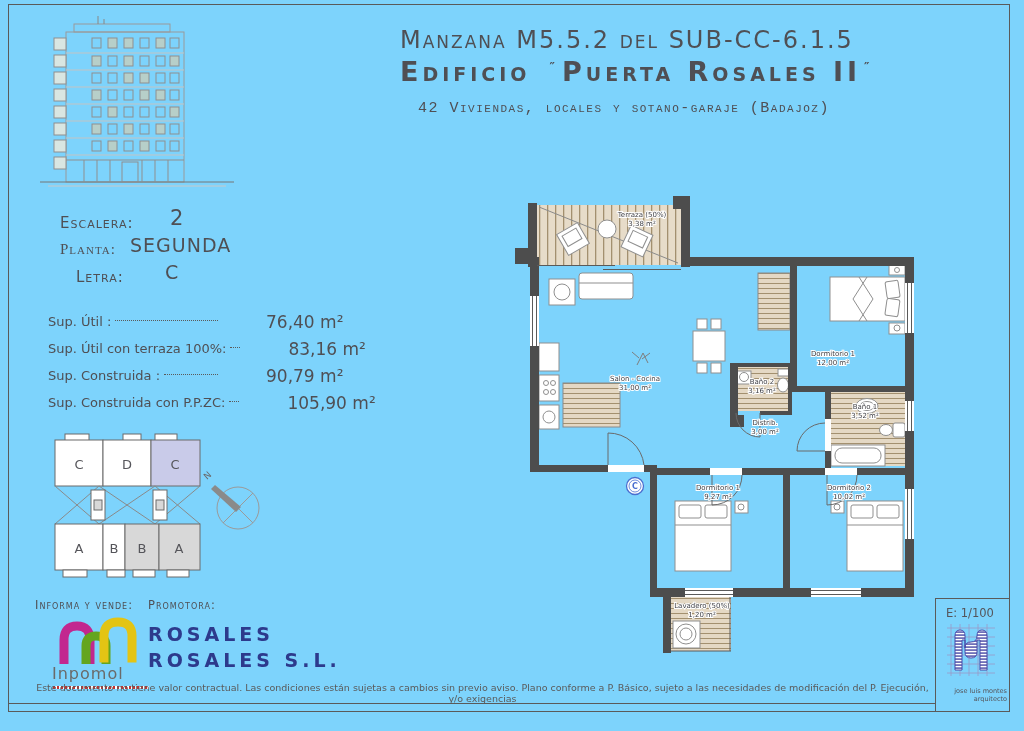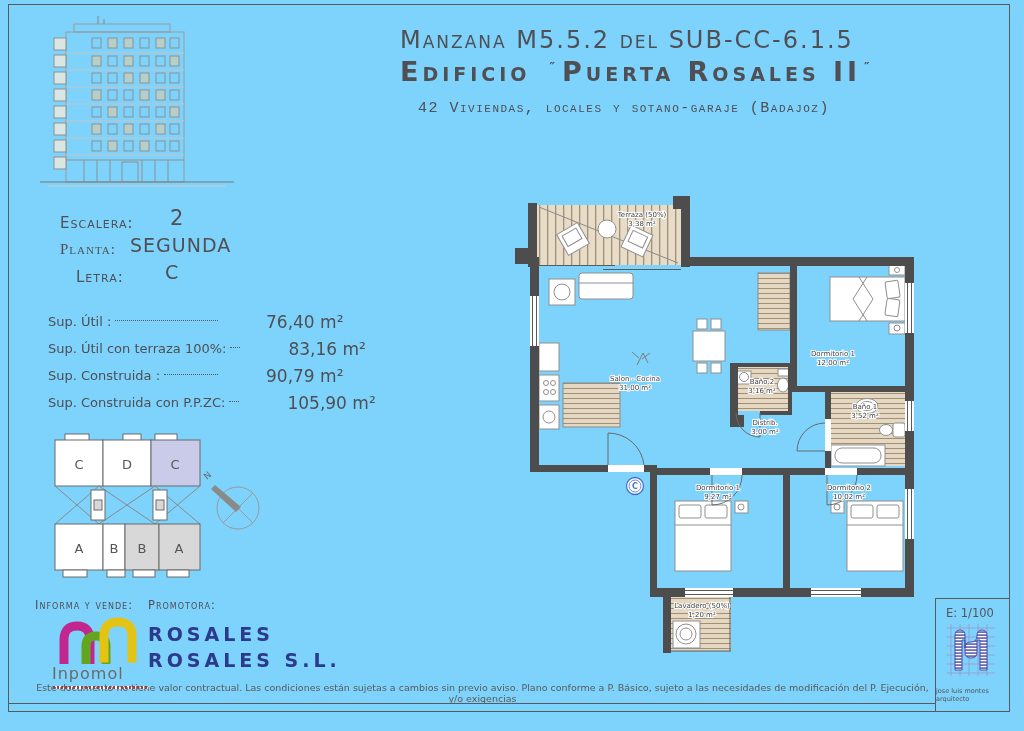--- a/index.html
+++ b/index.html
@@ -28,21 +28,21 @@
   .srow .sval{font-size:17px;width:92px;text-align:left;white-space:nowrap;margin-left:44px;}
   
   .informa{left:35px;top:598px;font-size:11.5px;letter-spacing:1px;}
   .promotora{left:148px;top:598px;font-size:11.5px;letter-spacing:1px;}
   .inpomoltext{left:52px;top:664px;font-size:16px;color:#6a6a6a;letter-spacing:1px;}
   .redbar{left:53px;top:686px;width:96px;height:3px;
           background:repeating-linear-gradient(90deg,#c23333 0 2px,#fff 2px 4px);}
   .parkcity{left:148px;top:622px;font-size:19px;letter-spacing:4px;color:#2d3a8c;font-weight:600;line-height:1.35;}
   .disclaimer{left:30px;top:682px;width:905px;text-align:center;font-size:9.5px;line-height:1.2;color:#5a5a5a;}
   .scaletxt{left:946px;top:606px;font-size:11.5px;color:#55555a;}
-  .archtxt{left:936px;top:688px;width:71px;text-align:left;font-size:6.5px;line-height:1.2;color:#55555a;}
+  .archtxt{left:936px;top:688px;width:71px;text-align:right;font-size:6.5px;line-height:1.2;color:#55555a;}
 </style>
 </head>
 <body>
 
 <div class="sheet">
 
   <div class="abs frame"></div>
   <div class="abs innerline"></div>
 
   <svg class="abs" style="left:38px;top:10px;" width="200" height="190" viewBox="0 0 200 190">

